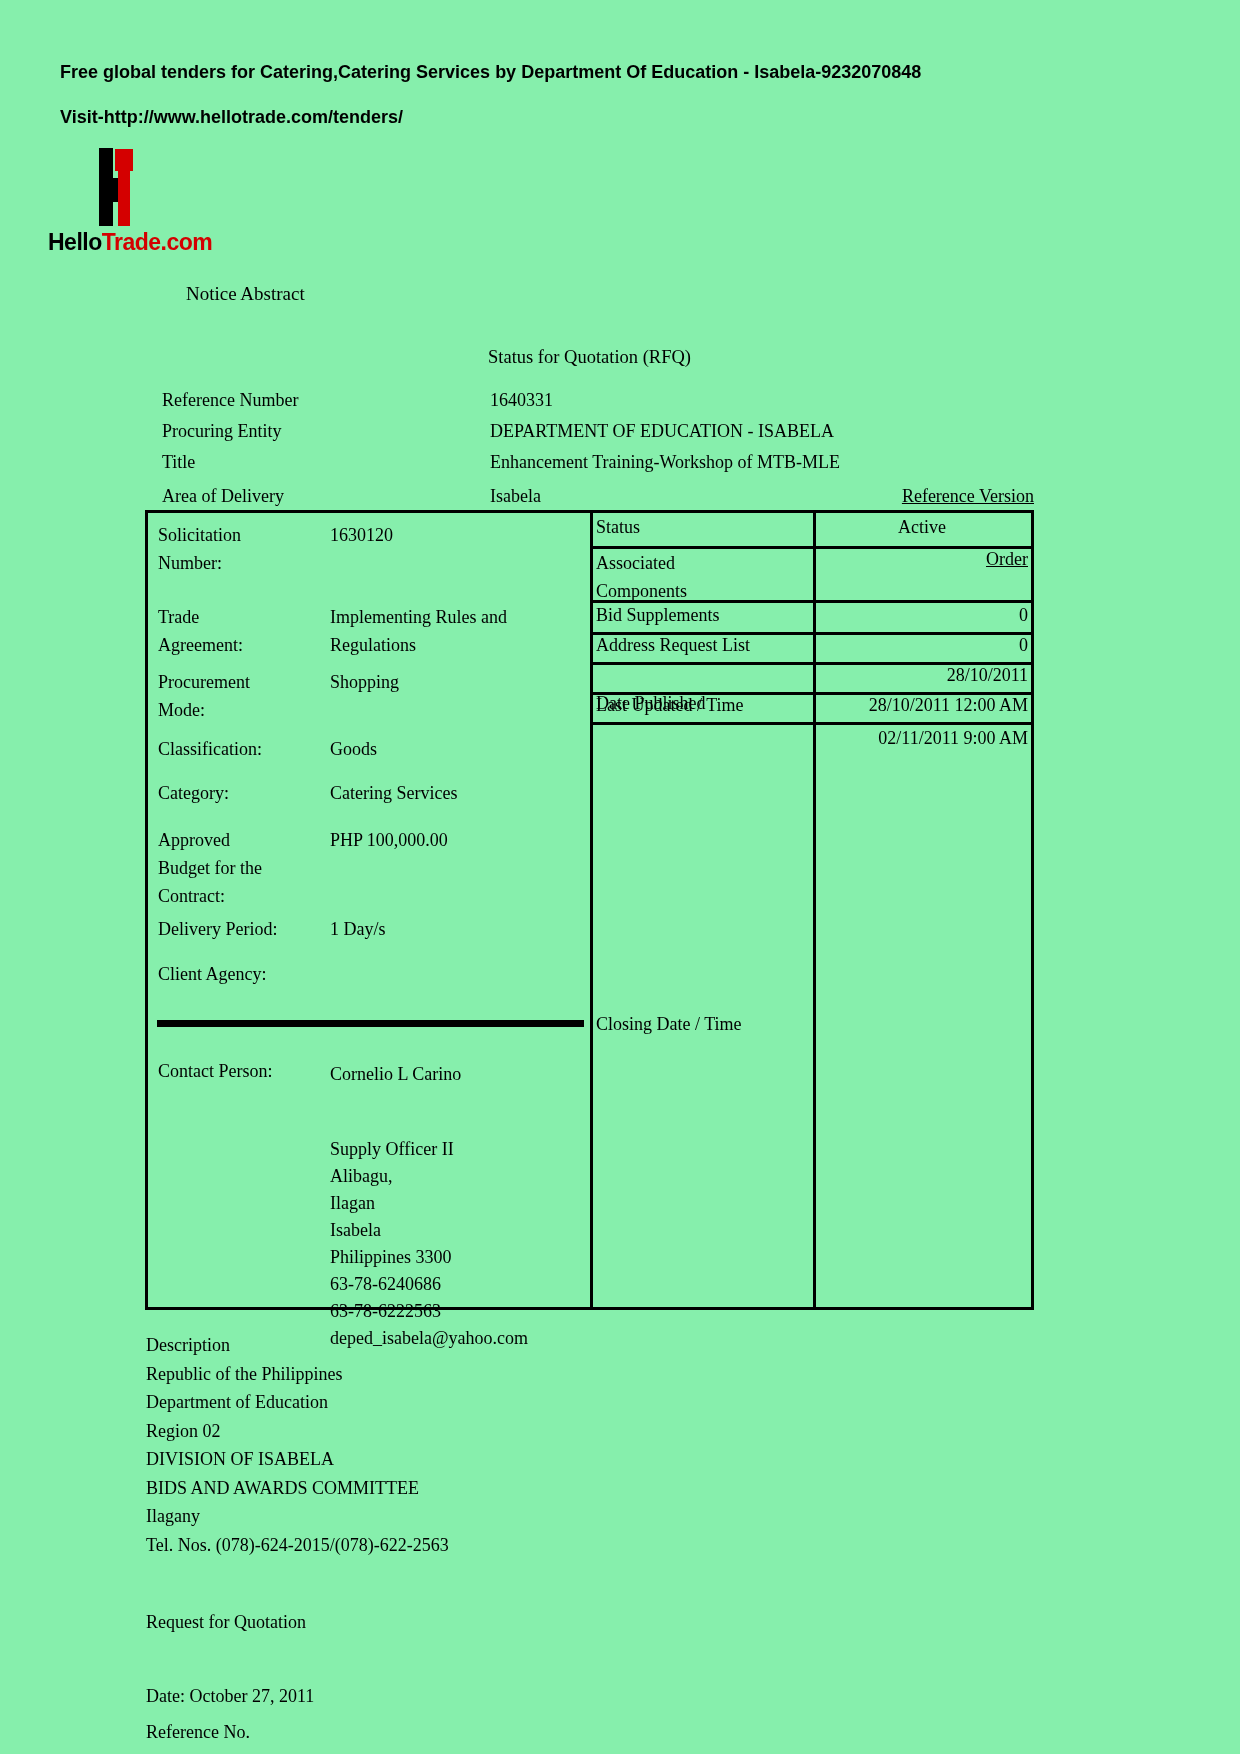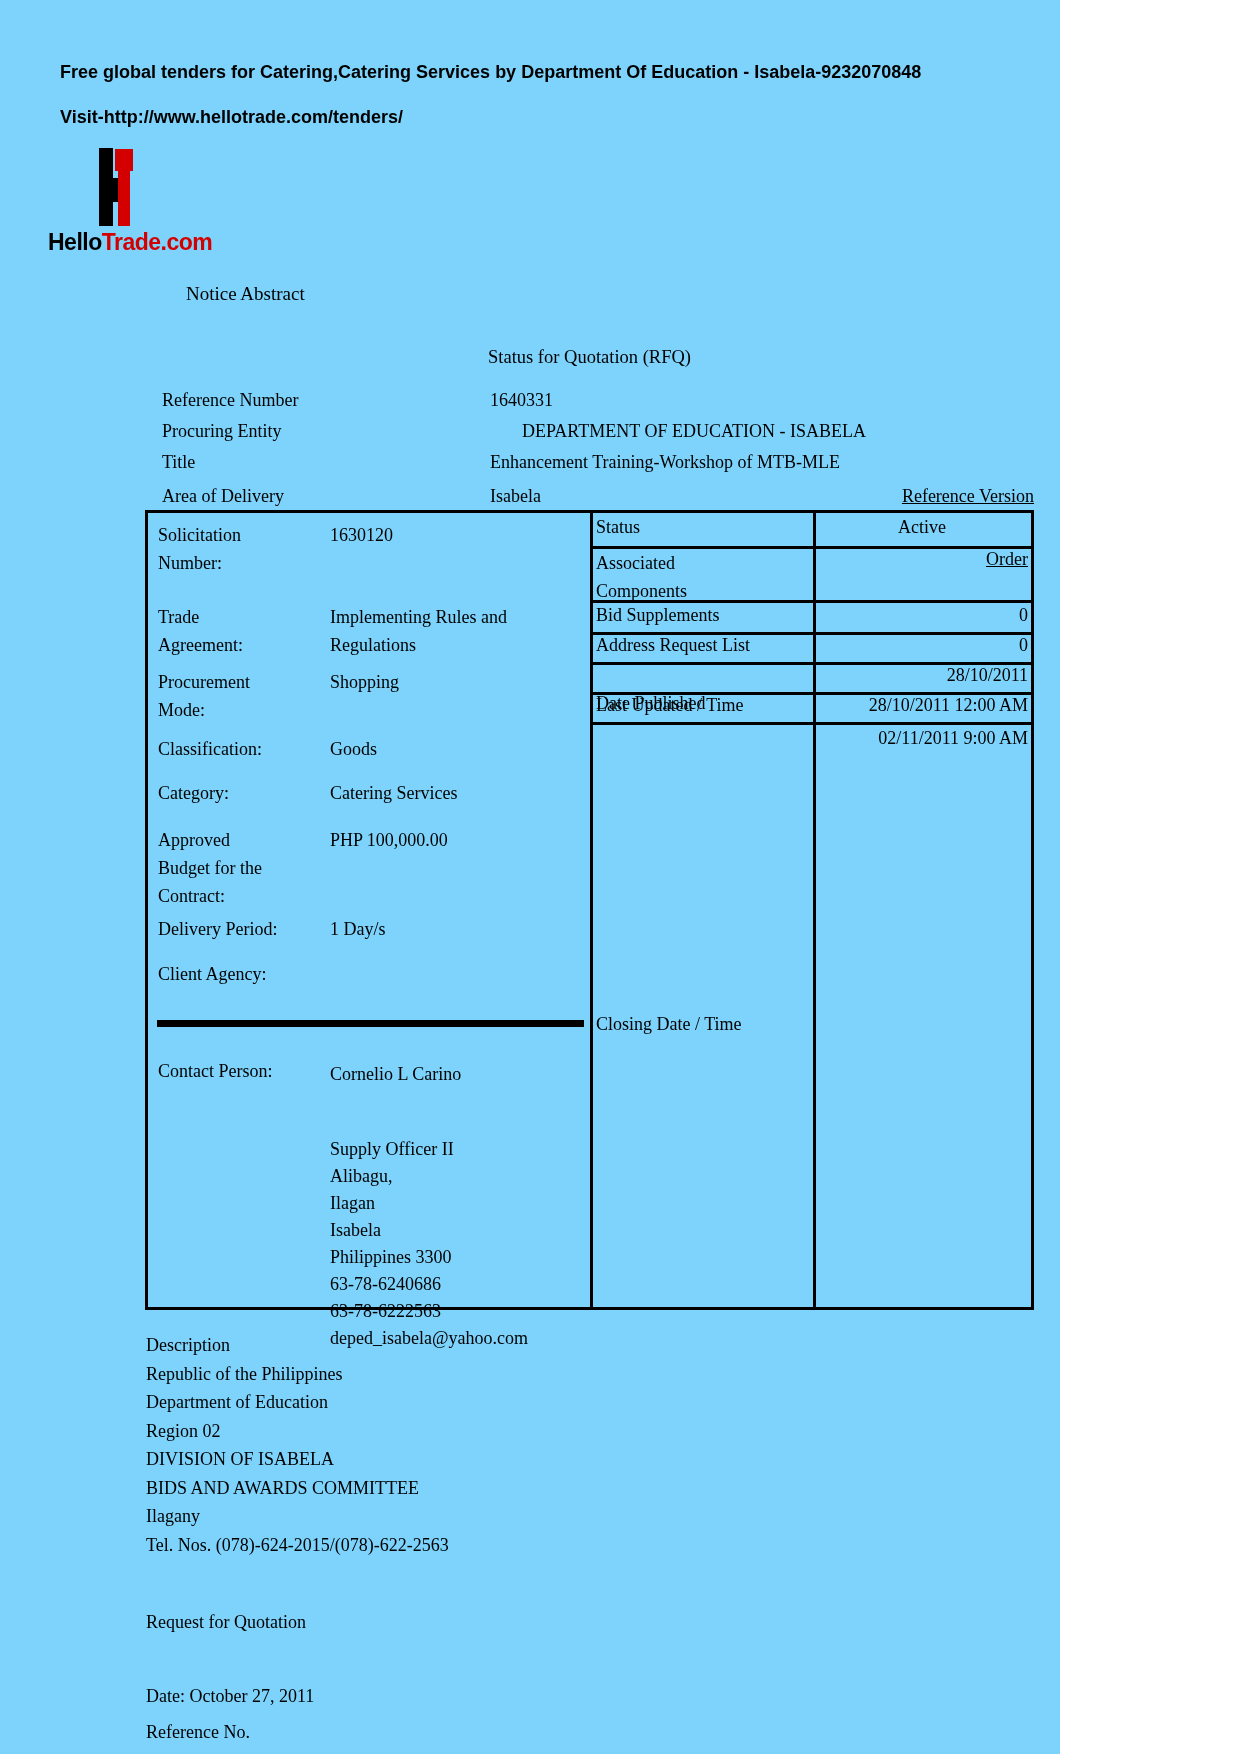--- a/index.html
+++ b/index.html
@@ -1,16 +1,16 @@
 <!DOCTYPE html>
 <html><head>
 <meta charset="utf-8">
 <style>
   html,body{margin:0;padding:0;background:#ffffff;}
-  #page{position:relative;width:1060px;height:1754px;background:#7dd3fc;overflow:hidden;
+  #page{position:relative;width:1240px;height:1754px;background:#86efac;overflow:hidden;
         color:#000;}
   .serif{font-family:"Liberation Serif","DejaVu Serif",serif;}
   .abs{position:absolute;}
   .hdr{font-family:"Liberation Sans","DejaVu Sans",sans-serif;font-weight:bold;font-size:18px;
        white-space:nowrap;}
   .body-text{font-family:"Liberation Serif","DejaVu Serif",serif;font-size:18px;line-height:20px;
        white-space:nowrap;}
   .preline{white-space:pre-line;line-height:28px;}
   .doc-title{font-size:18.5px;text-align:center;}
   .underline{text-decoration:underline;}
@@ -50,21 +50,21 @@
   <div class="abs serif" style="left:186px;top:235px;font-size:19px;margin-top:48px;">Notice Abstract</div>
 
   <div class="abs body-text doc-title" style="left:145px;top:347px;width:889px;">Status for Quotation (RFQ)</div>
 
   <div>
     <div class="abs body-text" style="left:162px;top:390px;">Reference Number</div>
     <div class="abs body-text" style="left:490px;top:390px;">1640331</div>
   </div>
   <div>
     <div class="abs body-text" style="left:162px;top:421px;">Procuring Entity</div>
-    <div class="abs body-text" style="left:490px;top:421px;margin-left:32px;">DEPARTMENT OF EDUCATION - ISABELA</div>
+    <div class="abs body-text" style="left:490px;top:421px;">DEPARTMENT OF EDUCATION - ISABELA</div>
   </div>
   <div>
     <div class="abs body-text" style="left:162px;top:452px;">Title</div>
     <div class="abs body-text" style="left:490px;top:452px;">Enhancement Training-Workshop of MTB-MLE</div>
   </div>
   <div>
     <div class="abs body-text" style="left:162px;top:486px;">Area of Delivery</div>
     <div class="abs body-text" style="left:490px;top:486px;">Isabela</div>
   </div>
 

